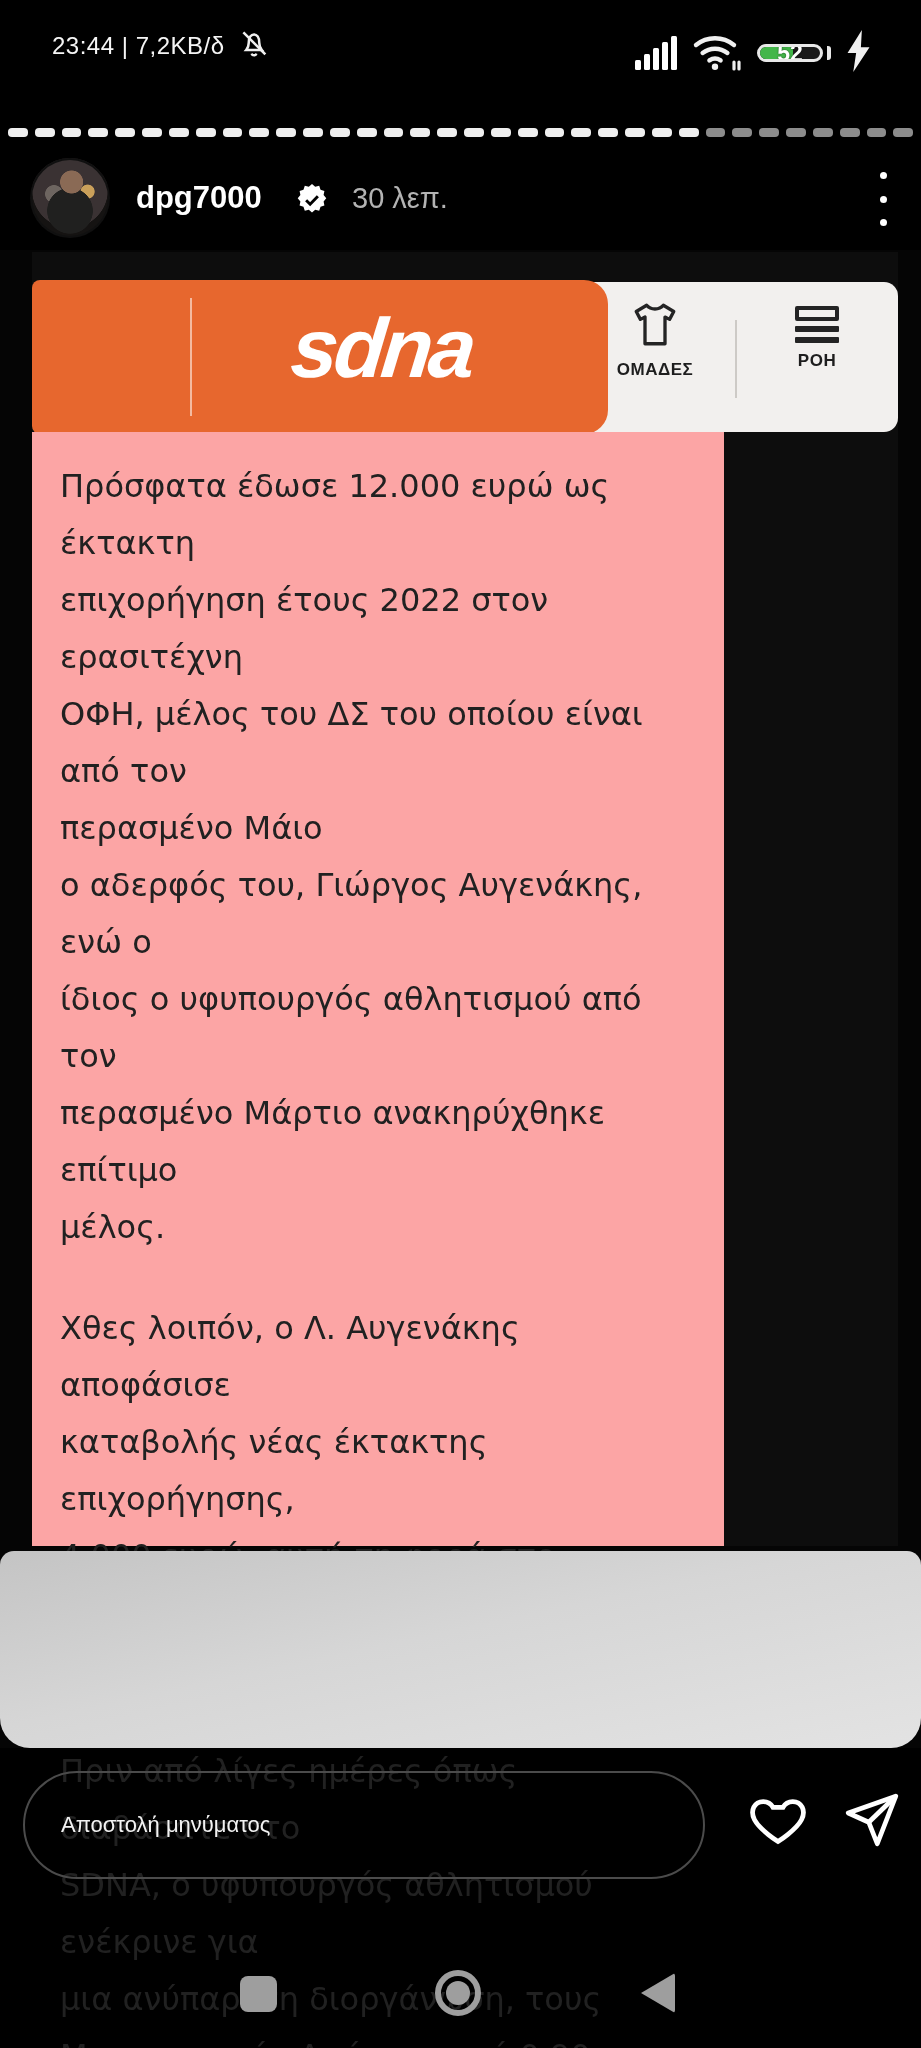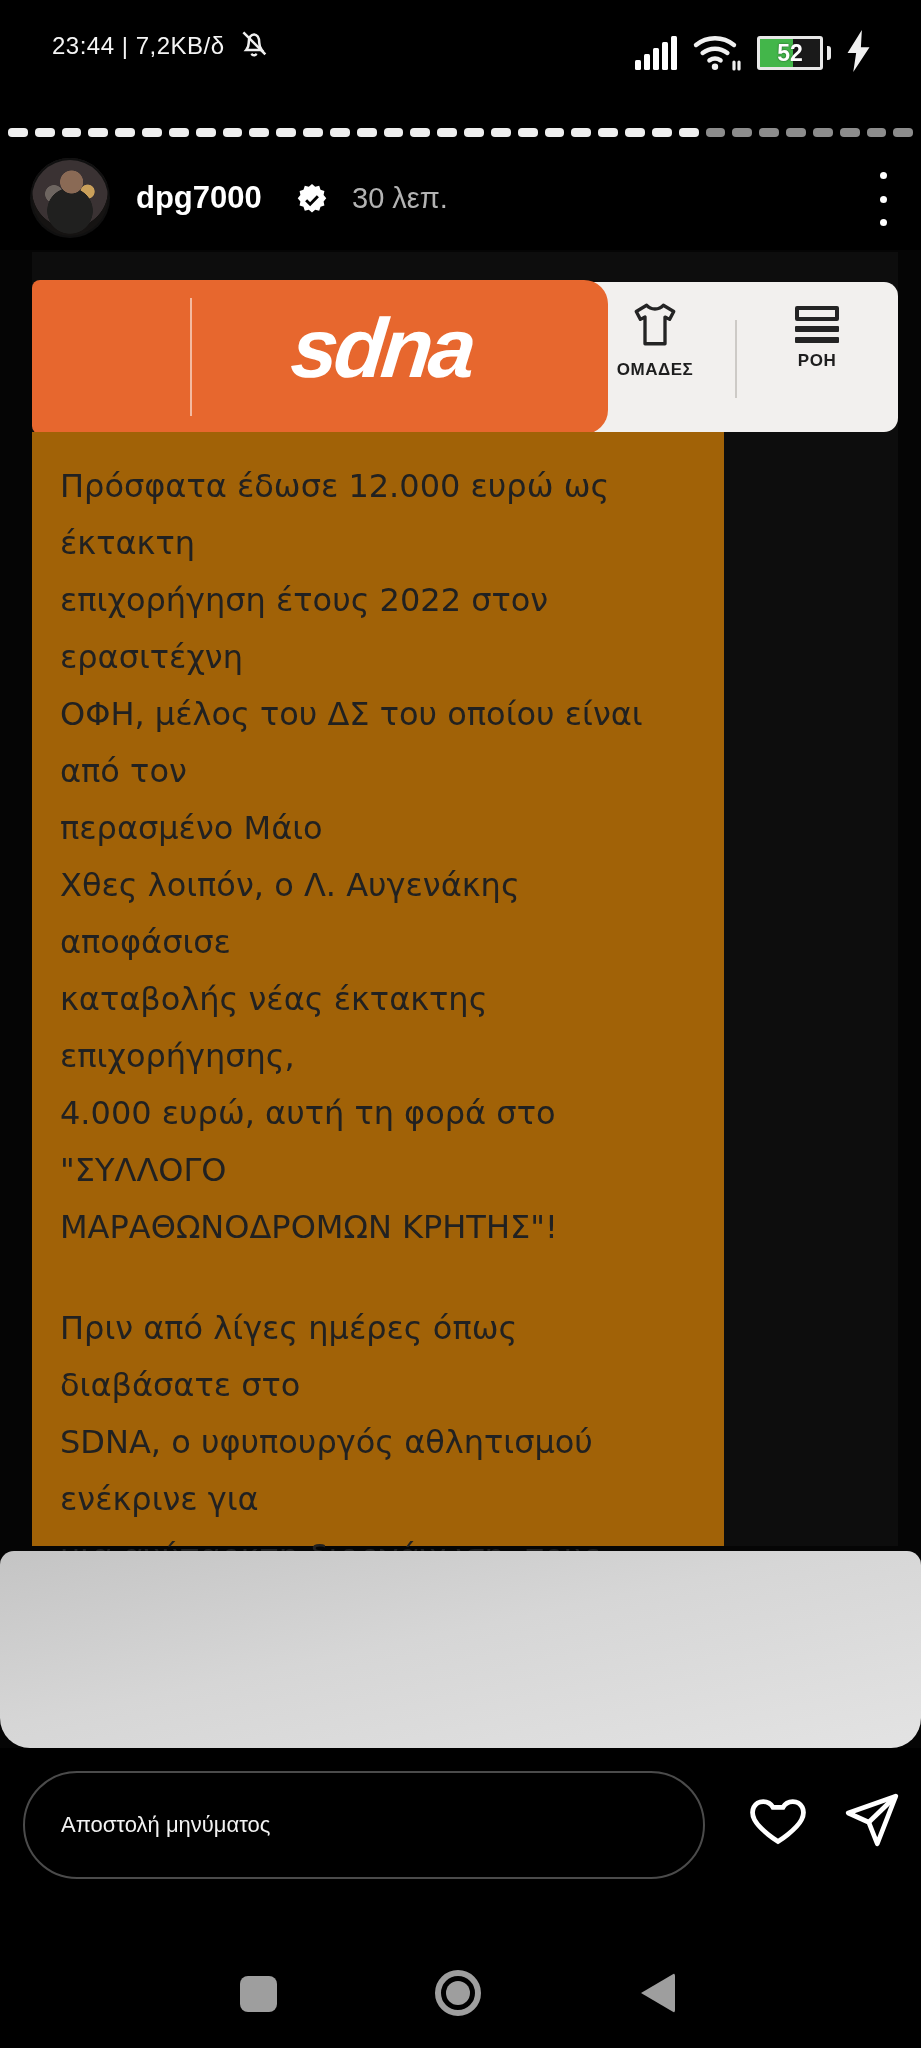--- a/index.html
+++ b/index.html
@@ -6,21 +6,21 @@
   *{box-sizing:border-box;}
   .screen{
     position:relative;width:921px;height:2048px;background:#000;overflow:hidden;
     font-family:"Liberation Sans","DejaVu Sans",sans-serif;color:#fff;
   }
   
   .status-left{position:absolute;left:52px;top:26px;font-size:24px;letter-spacing:.5px;color:#f5f5f5;display:flex;align-items:center;gap:12px;}
   .status-right{position:absolute;right:48px;top:30px;display:flex;align-items:center;gap:14px;}
   .sigbars{display:flex;align-items:flex-end;gap:3px;height:34px;}
   .sigbars i{display:block;width:6px;background:#fff;border-radius:1.5px;}
-  .battery{position:relative;width:66px;height:34px;border:3px solid #e8e8e8;border-radius:3px;overflow:hidden;background:#1a1a1a;}
+  .battery{position:relative;width:66px;height:18px;border:3px solid #e8e8e8;border-radius:9px;overflow:hidden;background:#1a1a1a;}
   .battery .fill{position:absolute;left:0;top:0;bottom:0;width:55%;background:var(--battery-green,#43B64A);}
   .battery .lvl{position:absolute;inset:0;display:flex;align-items:center;justify-content:center;font-size:23px;font-weight:bold;color:#fff;text-shadow:0 0 2px rgba(0,0,0,.6);}
   .batcap{width:4px;height:14px;background:#e8e8e8;border-radius:0 3px 3px 0;margin-left:-10px;}
   
   .progress{position:absolute;left:8px;right:8px;top:128px;height:9px;display:flex;gap:7px;}
   .progress i{flex:1;border-radius:4px;}
   
   .avatar{position:absolute;left:30px;top:158px;width:80px;height:80px;border-radius:50%;
     background:
       radial-gradient(circle at 52% 30%,#8a6a55 0 16%,rgba(0,0,0,0) 17%),
@@ -54,21 +54,21 @@
     transform:skewX(-6deg);line-height:1.1;}
   .hbtn{position:absolute;top:22px;width:120px;display:flex;flex-direction:column;align-items:center;gap:8px;color:#1e1e1e;}
   .hbtn .lbl{font-size:17px;font-weight:bold;letter-spacing:.5px;color:#1e1e1e;}
   .teams{left:563px;}
   .feed{left:725px;}
   .light-divider{position:absolute;left:703px;top:40px;width:2px;height:78px;background:#cdcac6;}
   .feed-icon{display:flex;flex-direction:column;gap:5px;width:44px;padding-top:4px;}
   .feed-icon .r{width:44px;height:15px;border:4px solid #242424;border-radius:2px;background:transparent;}
   .feed-icon .l{width:44px;height:6px;background:#242424;border-radius:1px;}
   
-  .article{position:absolute;left:0;top:180px;width:692px;height:1114px;background:#a16207;}
+  .article{position:absolute;left:0;top:180px;width:692px;height:1114px;background:#fca5a5;}
   .article-text{padding:26px 26px 0 28px;}
   .article-text p{margin:0;font-family:"DejaVu Sans","Liberation Sans",sans-serif;font-size:32px;line-height:57px;color:#212121;white-space:pre-line;}
   .article-text p.gap{margin-bottom:44px;}
   .gray-area-abs{position:absolute;left:0;top:1551px;width:921px;height:197px;
     background:linear-gradient(168deg,#c4c4c4 0%,#d6d6d6 45%,#e3e3e3 100%);
     border-radius:14px 14px 30px 30px;}
   
   .composer{position:absolute;left:23px;top:1771px;width:682px;height:108px;border:2px solid #4b4b4b;border-radius:54px;display:flex;align-items:center;padding-left:36px;background:transparent;}
   .composer .ph{font-size:22px;color:#f2f2f2;}
   .heart-btn{position:absolute;left:748px;top:1792px;width:60px;height:60px;cursor:pointer;}
@@ -204,20 +204,24 @@
           <span class="lbl">ΡΟΗ</span>
         </div>
       </div>
 
       <div class="article">
         <div class="article-text">
           <p>Πρόσφατα έδωσε 12.000 ευρώ ως έκτακτη
 επιχορήγηση έτους 2022 στον ερασιτέχνη
 ΟΦΗ, μέλος του ΔΣ του οποίου είναι από τον
 περασμένο Μάιο</p>
+          <p class="gap">ο αδερφός του, Γιώργος Αυγενάκης, ενώ ο
+ίδιος ο υφυπουργός αθλητισμού από τον
+περασμένο Μάρτιο ανακηρύχθηκε επίτιμο
+μέλος.</p>
           <p class="gap">Χθες λοιπόν, ο Λ. Αυγενάκης αποφάσισε
 καταβολής νέας έκτακτης επιχορήγησης,
 4.000 ευρώ, αυτή τη φορά στο "ΣΥΛΛΟΓΟ
 ΜΑΡΑΘΩΝΟΔΡΟΜΩΝ ΚΡΗΤΗΣ"!</p>
           <p>Πριν από λίγες ημέρες όπως διαβάσατε στο
 SDNA, ο υφυπουργός αθλητισμού ενέκρινε για
 μια ανύπαρκτη διοργάνωση, τους
 Μεσογειακούς Αγώνες ποσό 0,90 εκατ. ευρώ!</p>
         </div>
       </div>

